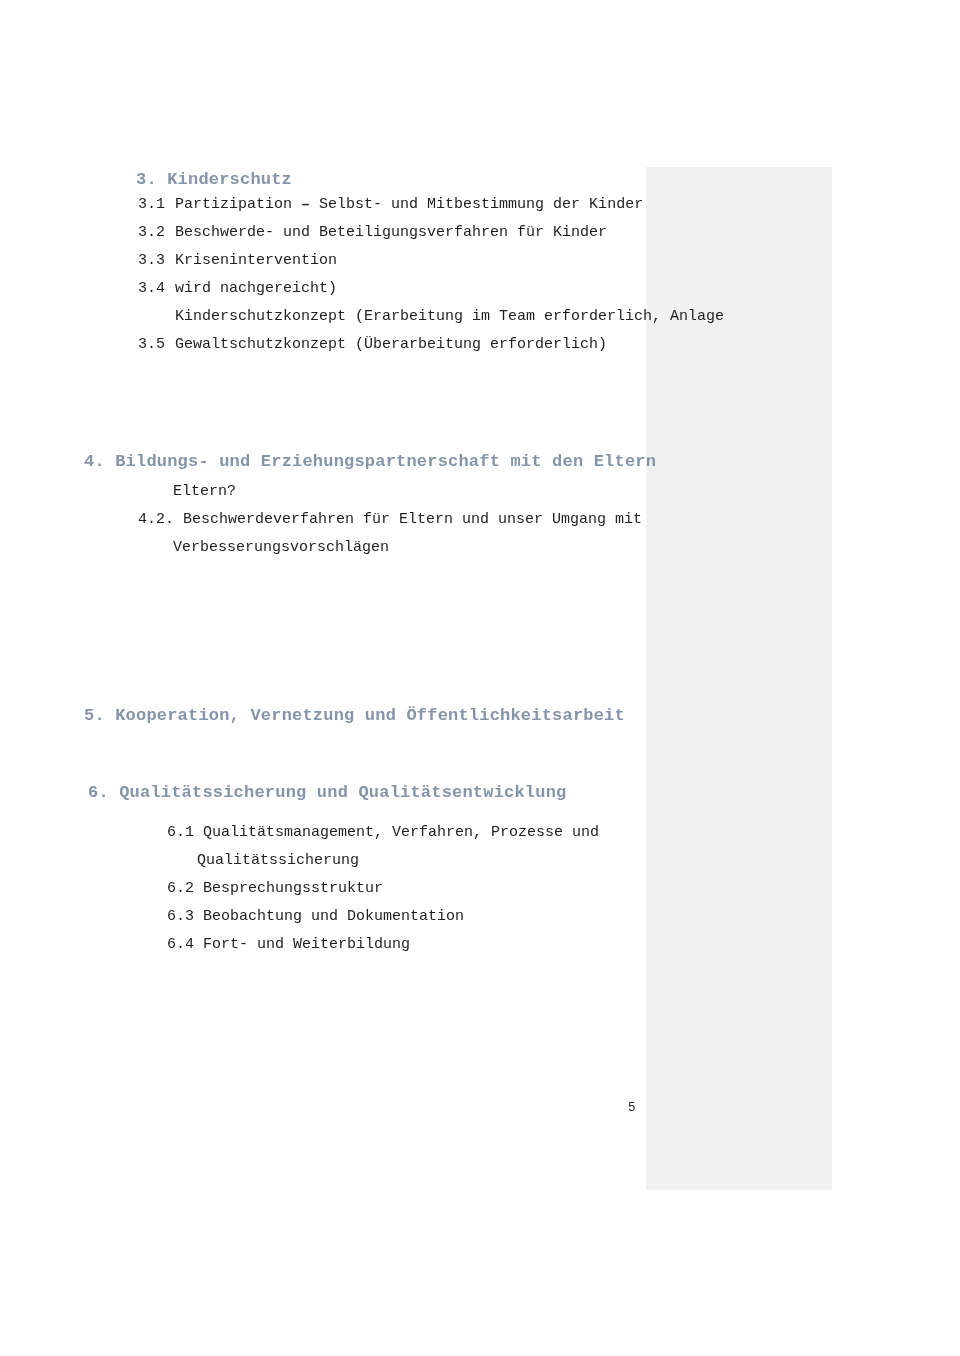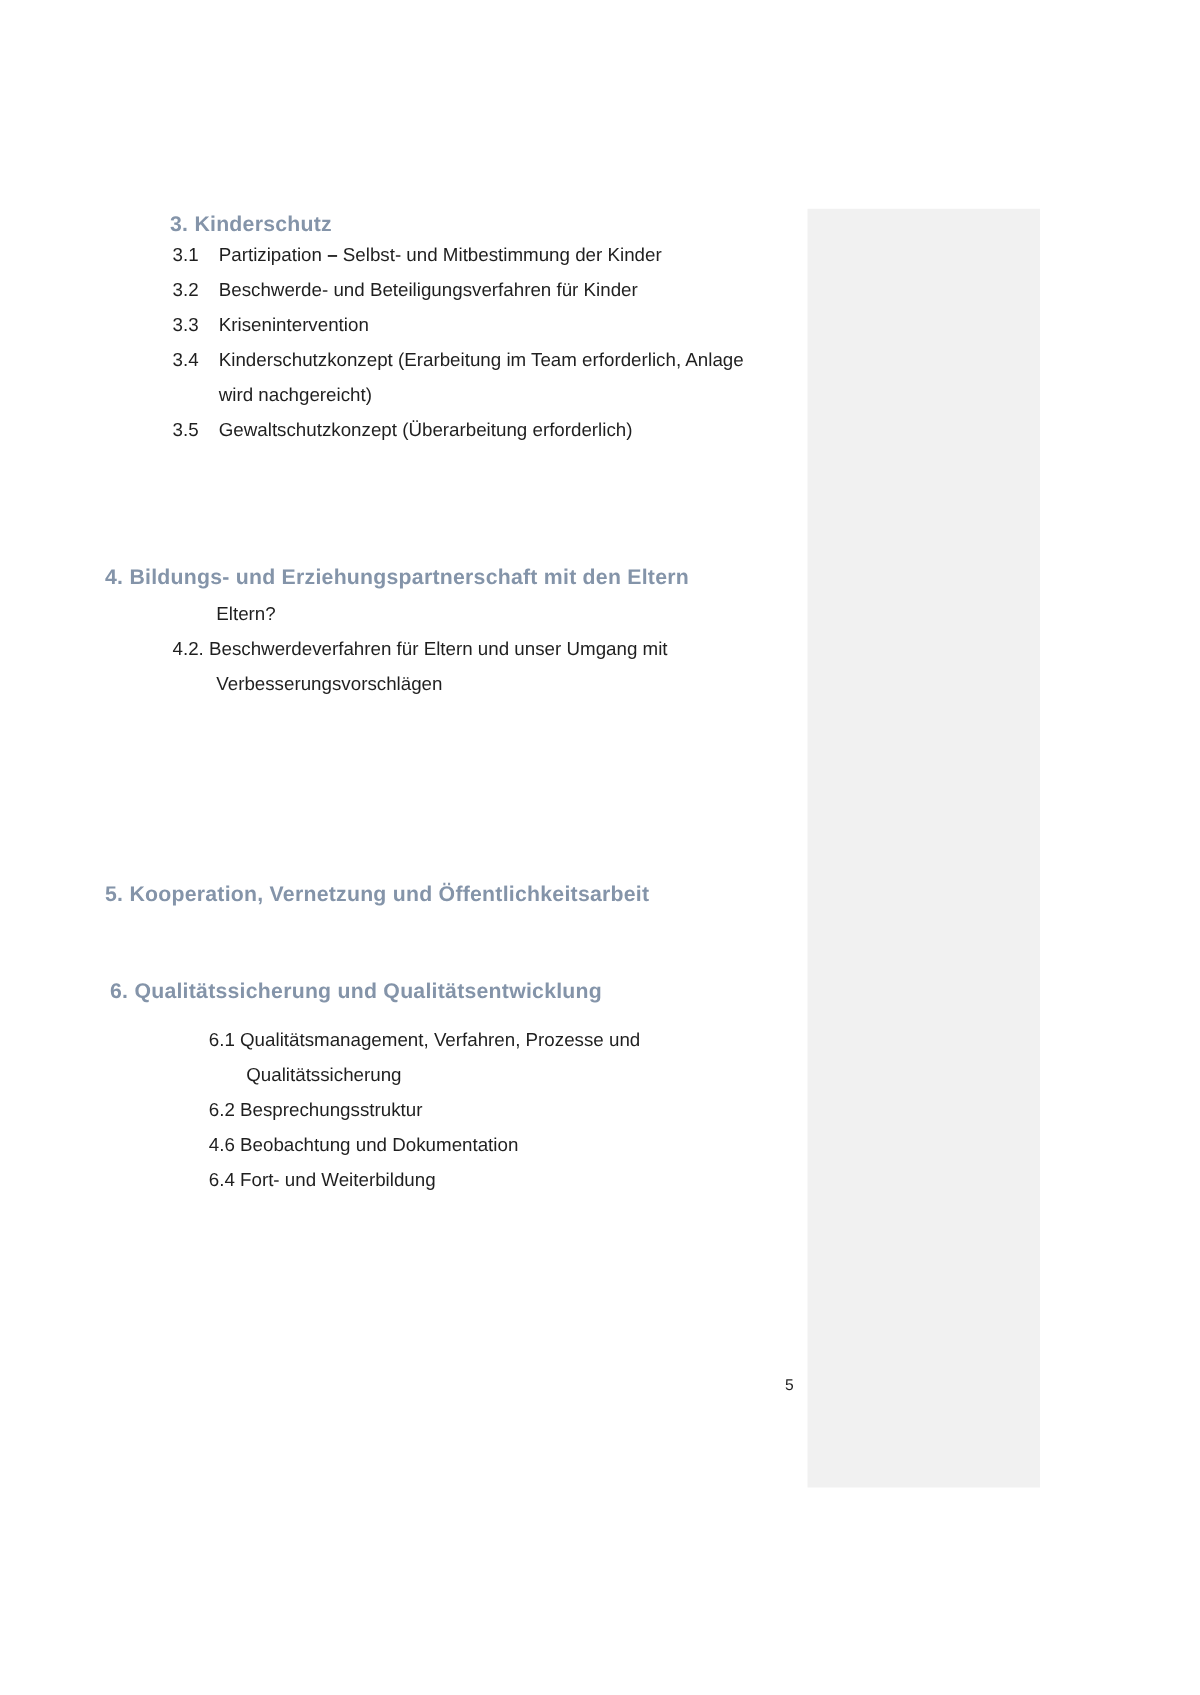--- a/index.html
+++ b/index.html
@@ -6,21 +6,21 @@
     --heading:#8494a9;
     --body:#1f1f1f;
     --panel:#f1f1f1;
     --page-bg:#ffffff;
   }
   html,body{margin:0;padding:0;background:#ffffff;}
   .page{
     position:relative;
     width:832px;height:1356px;
     background:var(--page-bg);
-    font-family:Liberation Sans, sans-serif;
+    font-family:Liberation Mono, monospace;
     color:var(--body);
     overflow:hidden;
   }
   .side-panel{
     position:absolute;
     left:646px;top:167px;width:314px;height:1023px;
     background:var(--panel);
   }
   .sec-heading{
     position:absolute;margin:0;
@@ -75,22 +75,22 @@
     </div>
     <div class="item">
       <span class="num">3.3</span>
       <span class="txt">
         <span class="ln">Krisenintervention</span>
       </span>
     </div>
     <div class="item">
       <span class="num">3.4</span>
       <span class="txt">
+        <span class="ln">wird nachgereicht)</span>
         <span class="ln">Kinderschutzkonzept (Erarbeitung im Team erforderlich, Anlage</span>
-        <span class="ln">wird nachgereicht)</span>
       </span>
     </div>
     <div class="item">
       <span class="num">3.5</span>
       <span class="txt">
         <span class="ln">Gewaltschutzkonzept (Überarbeitung erforderlich)</span>
       </span>
     </div>
   </div>
 
@@ -112,21 +112,21 @@
 
   <div class="list list6">
     <div class="item6">
       <span class="ln">6.1 Qualitätsmanagement, Verfahren, Prozesse und</span>
       <span class="ln ind30">Qualitätssicherung</span>
     </div>
     <div class="item6">
       <span class="ln">6.2 Besprechungsstruktur</span>
     </div>
     <div class="item6">
-      <span class="ln">4.6 Beobachtung und Dokumentation</span>
+      <span class="ln">6.3 Beobachtung und Dokumentation</span>
     </div>
     <div class="item6">
       <span class="ln">6.4 Fort- und Weiterbildung</span>
     </div>
   </div>
 
   <div class="page-number">5</div>
 
 </div>
 

